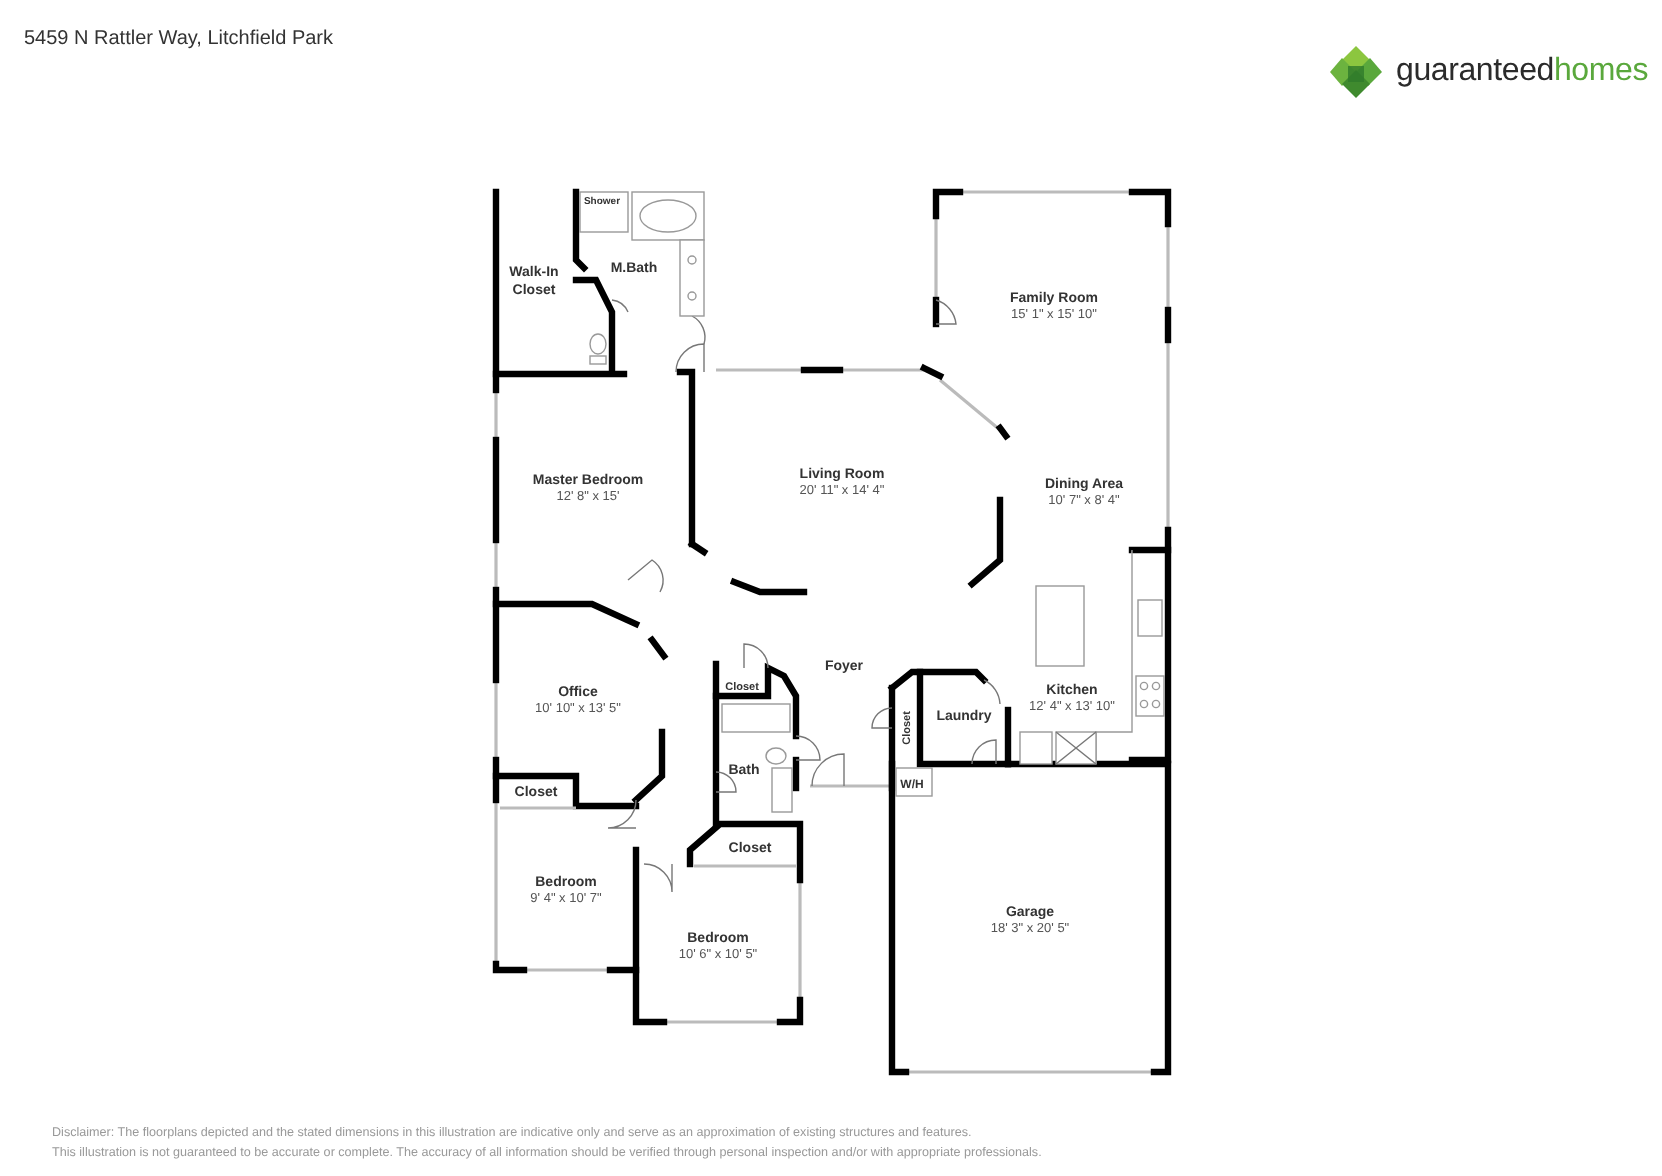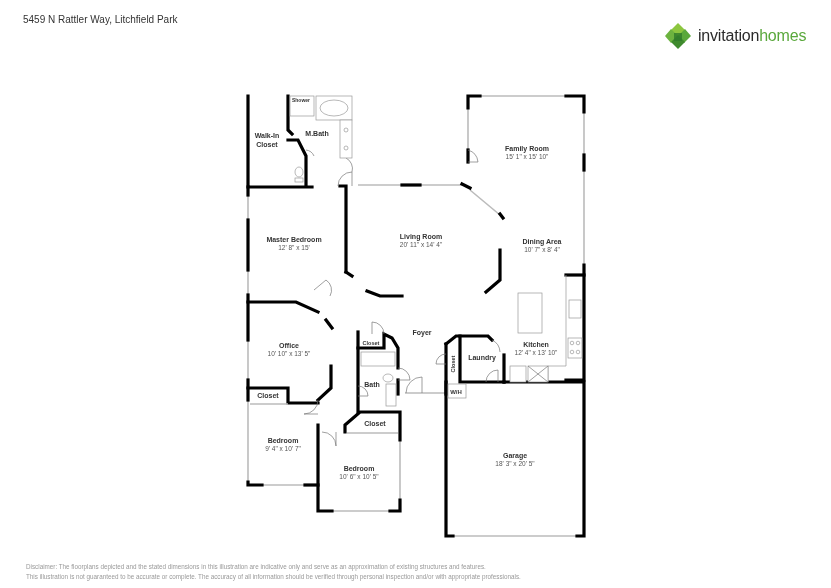--- a/index.html
+++ b/index.html
@@ -1,17 +1,17 @@
 <!DOCTYPE html>
 <html><head>
   <meta charset="utf-8">
   <style>
     html, body { margin: 0; padding: 0; background: #ffffff; }
     body { width: 831px; height: 588px; position: relative; overflow: hidden; font-family: "Liberation Sans", sans-serif; color: #333; }
-    .address { position: absolute; left: 23px; top: 12px; font-size: 10px; line-height: 15px; color: #333; }
+    .address { position: absolute; left: 12px; top: 12px; font-size: 10px; line-height: 15px; color: #333; }
     .logo { position: absolute; left: 664px; top: 22px; display: flex; align-items: center; }
     .logo-text { font-size: 16px; margin-left: 6px; letter-spacing: -0.2px; }
     .logo-text .a { color: #2b2b2b; }
     .logo-text .b { color: #5aa83c; }
     .disclaimer { position: absolute; left: 26px; top: 562px; font-size: 6.3px; line-height: 10px; color: #999; }
     svg.plan { position: absolute; left: 0; top: 0; }
     .rlabel { font-family: "Liberation Sans", sans-serif; font-size: 7px; font-weight: bold; fill: #333; text-anchor: middle; }
     .rdim { font-family: "Liberation Sans", sans-serif; font-size: 6.5px; fill: #555; text-anchor: middle; }
     .wall { stroke: #000; stroke-width: 3.2; fill: none; stroke-linecap: square; }
     .win { stroke: #bbb; stroke-width: 1.6; fill: none; }
@@ -26,21 +26,21 @@
 </div>
 
 <div class="logo">
   <svg width="28" height="28" viewBox="0 0 28 28">
     <polygon points="14,1 21,8 14,15 7,8" fill="#8cc63f"></polygon>
     <polygon points="21,7 27,14 20,21 14,14" fill="#5aa83c"></polygon>
     <polygon points="7,7 14,14 7,21 1,14" fill="#6cb33f"></polygon>
     <polygon points="14,13 21,20 14,27 7,20" fill="#3f8a2e"></polygon>
     <polygon points="10,11 18,11 18,19 10,19" fill="#2f7a2a" opacity="0.8"></polygon>
   </svg>
-  <div class="logo-text"><span class="a">invitation</span><span class="b">homes</span></div>
+  <div class="logo-text"><span class="a">guaranteed</span><span class="b">homes</span></div>
 </div>
 
 <svg class="plan" width="831" height="588" viewBox="0 0 831 588">
 
   <g>
     <line class="win" x1="480" y1="96" x2="566" y2="96"></line>
     <line class="win" x1="584" y1="112" x2="584" y2="155"></line>
     <line class="win" x1="584" y1="170" x2="584" y2="265"></line>
     <line class="win" x1="468" y1="108" x2="468" y2="150"></line>
     <line class="win" x1="358" y1="185" x2="402" y2="185"></line>

